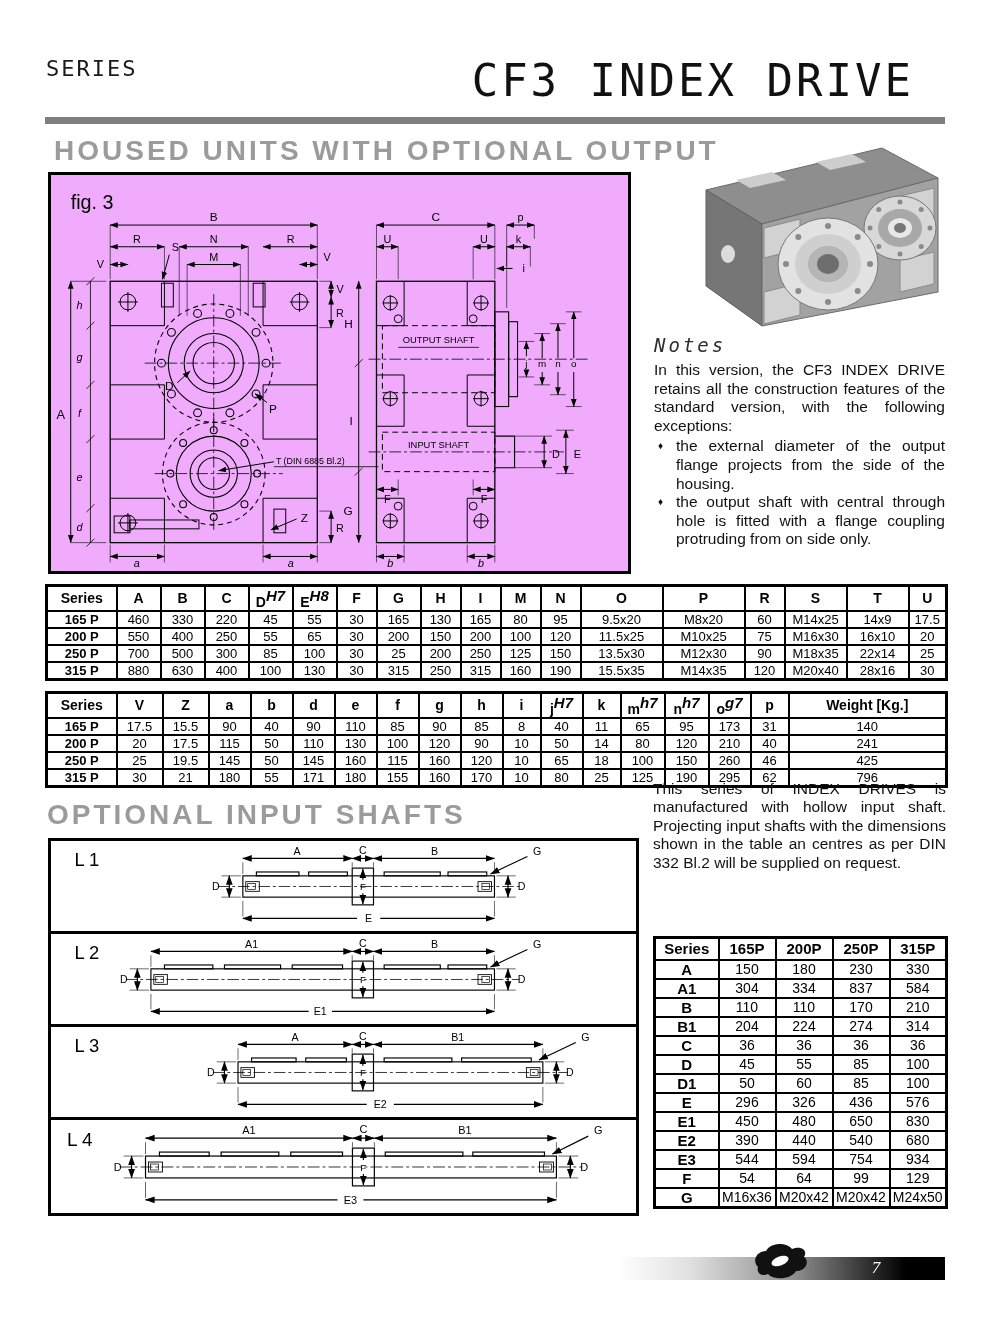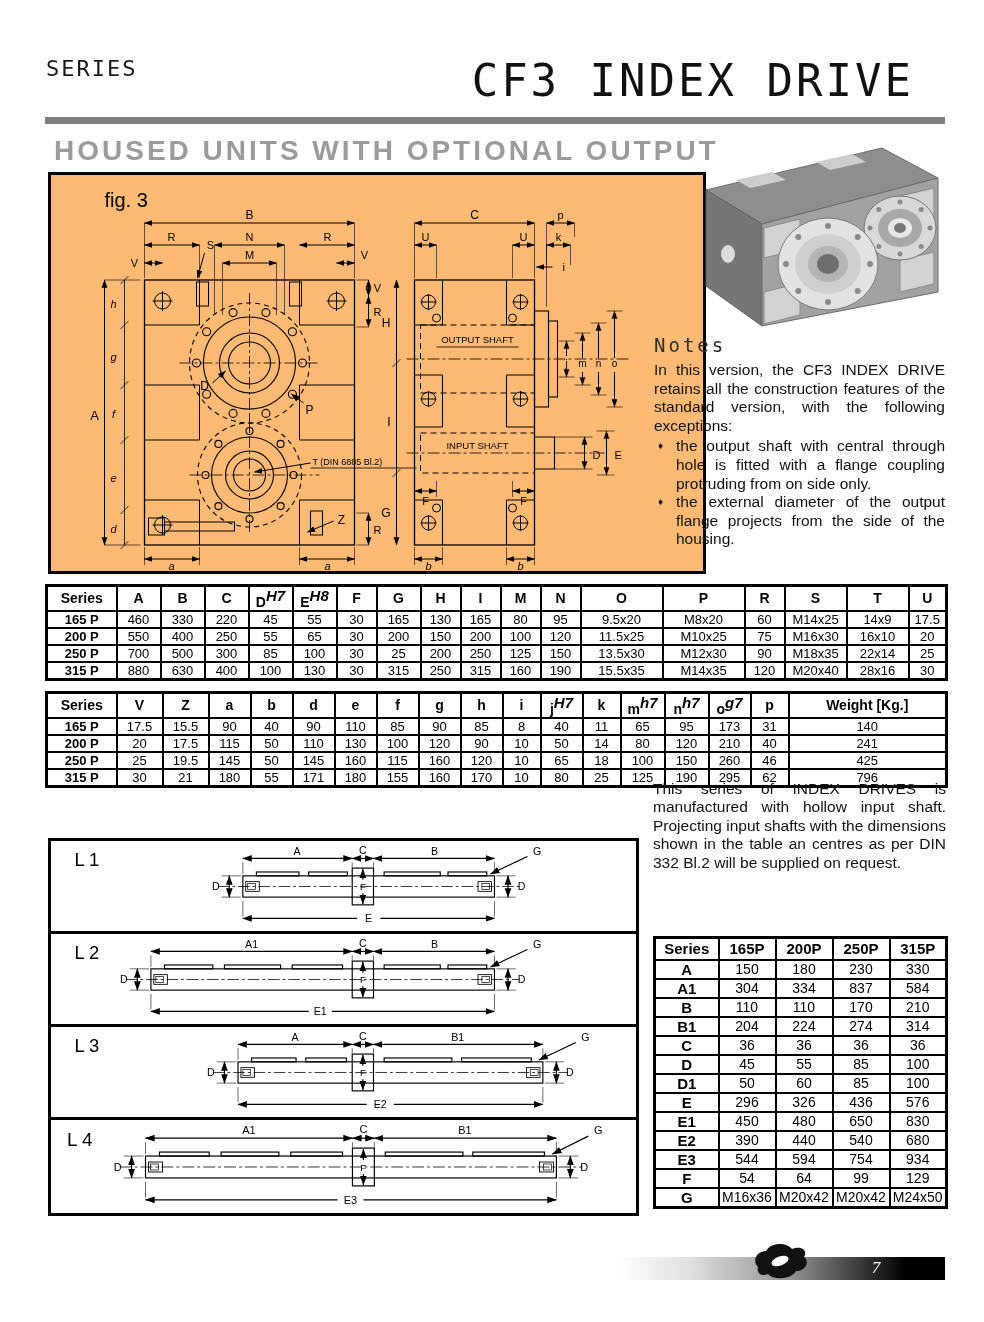--- a/index.html
+++ b/index.html
@@ -10,26 +10,26 @@
 
   .series-label { left:46px; top:56px; font-family:"DejaVu Sans Mono",monospace; font-size:22px; letter-spacing:2px; color:#1a1a1a; }
   .series-values { left:54px; top:83px; font-family:"DejaVu Sans Mono",monospace; font-size:26px; letter-spacing:1px; color:#1a1a1a; }
   .main-title { top:55px; right:70px; font-family:"DejaVu Sans Mono",monospace; font-size:44px; letter-spacing:3px; color:#111;text-align:center; }
   .header-rule { left:45px; top:117px; width:900px; height:7px; background:#7f7f7f; }
 
   .sec-heading { color:#9b9b9b; font-weight:bold; letter-spacing:3px; font-size:28px; }
   #housed { left:54px; top:135px; }
   #optional { left:47px; top:799px; }
 
-  .fig3-box { left:48px; top:172px; width:658px; height:402px; border:3px solid #000; background:#fdba74; }
+  .fig3-box { left:48px; top:172px; width:583px; height:402px; border:3px solid #000; background:#f0abfc; }
   .fig3-box svg { display:block; width:100%; height:100%; }
   .photo { left:676px; top:136px; width:284px; height:200px; }
 
   .notes { left:654px; top:334px; width:291px; }
-  .notes h3 { font-size:19px; letter-spacing:3px; color:#2e2e2e; font-weight:normal; font-family:"DejaVu Sans Mono",monospace; margin-bottom:5px; }
+  .notes h3 { font-size:19px; letter-spacing:3px; color:#2e2e2e; font-weight:normal; font-family:"DejaVu Sans Mono",monospace; margin-bottom:5px;font-style:italic; }
   .notes p, .notes li { font-size:15.5px; line-height:1.2; text-align:justify; color:#111; }
   .notes ul { list-style:none; margin-top:2px; }
   .notes li { padding-left:22px; position:relative; }
   .notes li::before { content:"♦"; position:absolute; left:4px; top:3px; font-size:10px; }
 
   table.dimtable { position:absolute; border-collapse:collapse; background:#fff; table-layout:fixed; border:3px solid #000; }
   .dimtable th, .dimtable td { border:2px solid #000; text-align:center; padding:0 1px; white-space:nowrap; overflow:hidden; }
   #table1, #table2 { left:45px; width:900px; }
   #table1 { top:584px; } #table2 { top:691px; }
   #table1 th, #table2 th { font-size:14px; height:21px; }
@@ -298,22 +298,22 @@
         <circle cx="152" cy="90" r="3"></circle>
           <circle cx="181.7" cy="101.1" r="3"></circle>
       </g>
     </svg>
   </div>
 
   <div class="abs notes">
     <h3>Notes</h3>
     <p>In this version, the CF3 INDEX DRIVE retains all the construction features of the standard version, with the following exceptions:</p>
     <ul>
+      <li>the external diameter of the output flange projects from the side of the housing.</li>
       <li>the output shaft with central through hole is fitted with a flange coupling protruding from on side only.</li>
-      <li>the external diameter of the output flange projects from the side of the housing.</li>
     </ul>
   </div>
 
   <table class="dimtable" id="table1">
       <colgroup>
         <col style="width: 70px;">
         <col style="width: 44px;">
         <col style="width: 44px;">
         <col style="width: 44px;">
         <col style="width: 44px;">
@@ -556,20 +556,21 @@
           <td>25</td>
           <td>125</td>
           <td>190</td>
           <td>295</td>
           <td>62</td>
           <td>796</td>
         </tr>
       </tbody>
     </table>
 
+  <div class="abs sec-heading" id="optional">OPTIONAL INPUT SHAFTS</div>
 
   <div class="abs lbox">
 
     <div class="lrow">
       <svg viewBox="0 0 588 93">
         <text x="16" y="26" font-size="19">L 1</text>
         <g stroke="#000" fill="none" stroke-width="1.2">
           <rect x="190" y="36" width="260" height="22"></rect>
           <rect x="303" y="28" width="22" height="38"></rect>
           <rect x="204" y="32" width="44" height="4"></rect>

